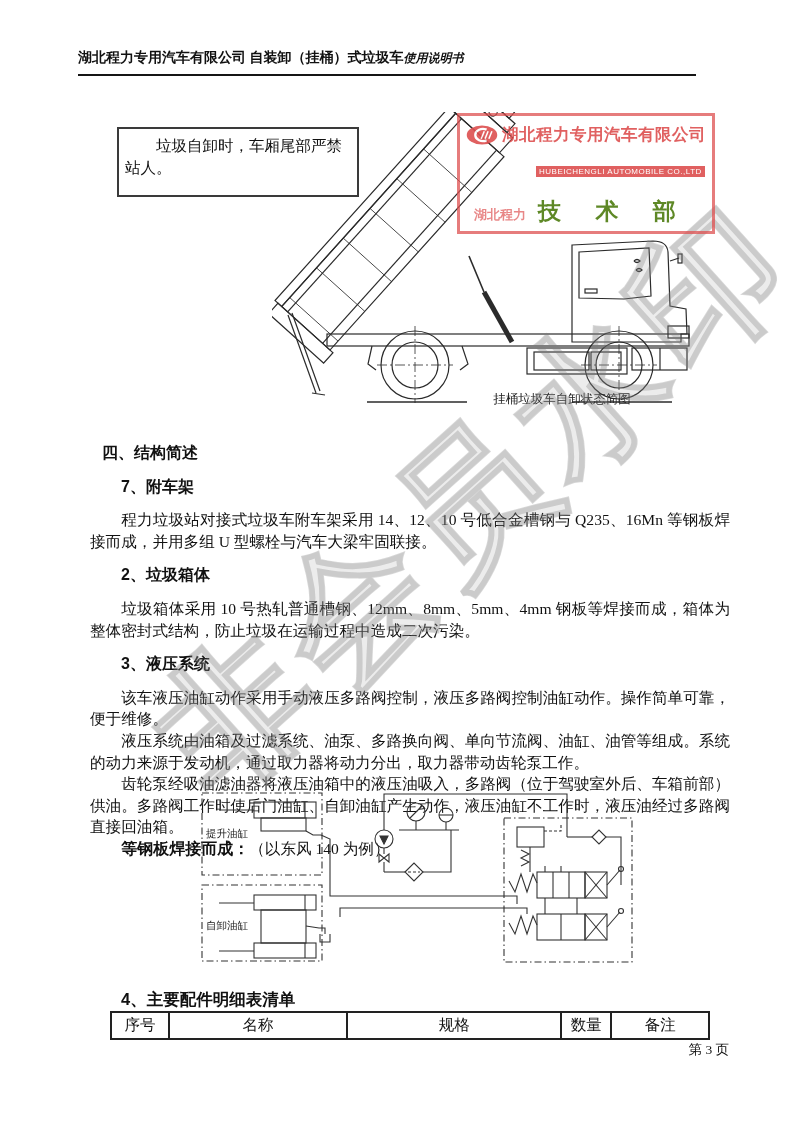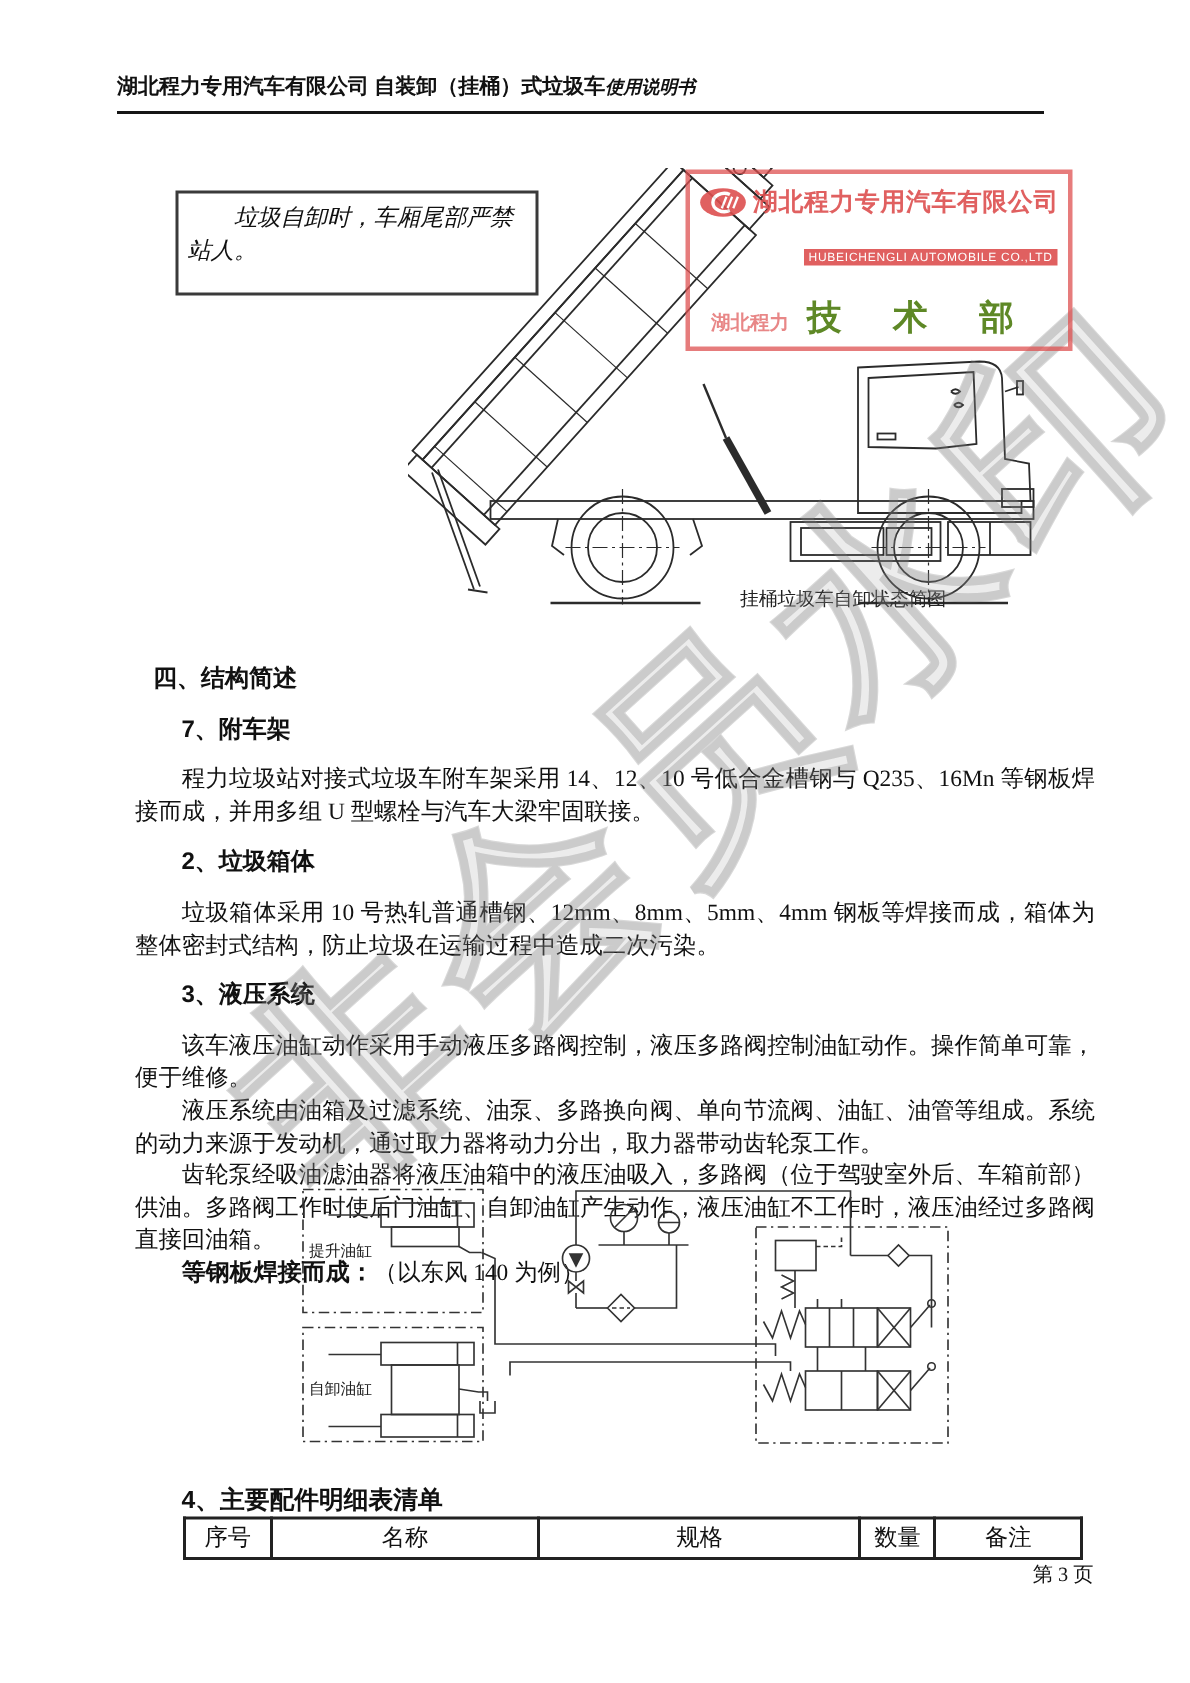--- a/index.html
+++ b/index.html
@@ -7,21 +7,21 @@
         font-family:"Liberation Serif","DejaVu Serif",serif;color:#111;}
 
   
   .page-header{position:absolute;left:78px;top:49px;width:618px;padding-bottom:7px;
         border-bottom:2px solid #151515;font-size:14px;font-weight:bold;white-space:nowrap;}
   .page-header .suffix{font-size:12px;font-style:italic;}
 
   
   .note-box{position:absolute;left:117px;top:127px;width:226px;height:54px;
         border:2px solid #3a3a3a;padding:6px 6px;font-size:15.5px;line-height:22px;}
-  .note-box .nb-body{text-indent:2em;font-style:italic;}
+  .note-box .nb-body{text-indent:2em;}
 
   
   .truck-figure{position:absolute;left:272px;top:112px;width:428px;height:292px;z-index:1;}
   .fig-caption{position:absolute;left:432px;top:391px;width:260px;text-align:center;
         font-size:12.5px;color:#222;z-index:2;}
 
   
   .stamp{position:absolute;left:457px;top:113px;width:240px;height:106px;z-index:5;
         border:3px solid rgba(222,78,78,.82);padding:5px 6px 4px 6px;opacity:.9;
         font-family:"Liberation Sans","DejaVu Sans",sans-serif;
@@ -43,21 +43,21 @@
   .main-text p{margin:0;text-indent:2em;}
   .principle b{font-family:"Liberation Sans","DejaVu Sans",sans-serif;font-size:16px;}
 
   
   .diagram{position:absolute;left:199px;top:786px;width:452px;height:196px;z-index:2;}
   .diagram text{font-family:"Liberation Serif","DejaVu Serif",serif;font-size:10.5px;fill:#222;}
 
   
   .parts-heading{position:absolute;left:121px;top:989px;margin:0;z-index:2;
         font-family:"Liberation Sans","DejaVu Sans",sans-serif;font-size:16.5px;font-weight:bold;}
-  table.parts{position:absolute;left:110px;top:1011px;width:600px;border-collapse:collapse;z-index:2;margin-left:12px;}
+  table.parts{position:absolute;left:110px;top:1011px;width:600px;border-collapse:collapse;z-index:2;}
   table.parts th{border:2px solid #222;font-weight:normal;font-size:15.5px;height:25px;
         text-align:center;padding:0;}
 
   .page-footer{position:absolute;right:64px;top:1041px;font-size:13.5px;z-index:2;}
 
   
   .watermark{position:absolute;left:115px;top:690px;transform:rotate(-42deg);transform-origin:0 0;
         font-family:"Liberation Sans","DejaVu Sans",sans-serif;font-weight:bold;font-size:150px;
         letter-spacing:8px;white-space:nowrap;color:rgba(125,125,125,.15);
         -webkit-text-stroke:1.5px rgba(125,125,125,.30);z-index:4;pointer-events:none;}

